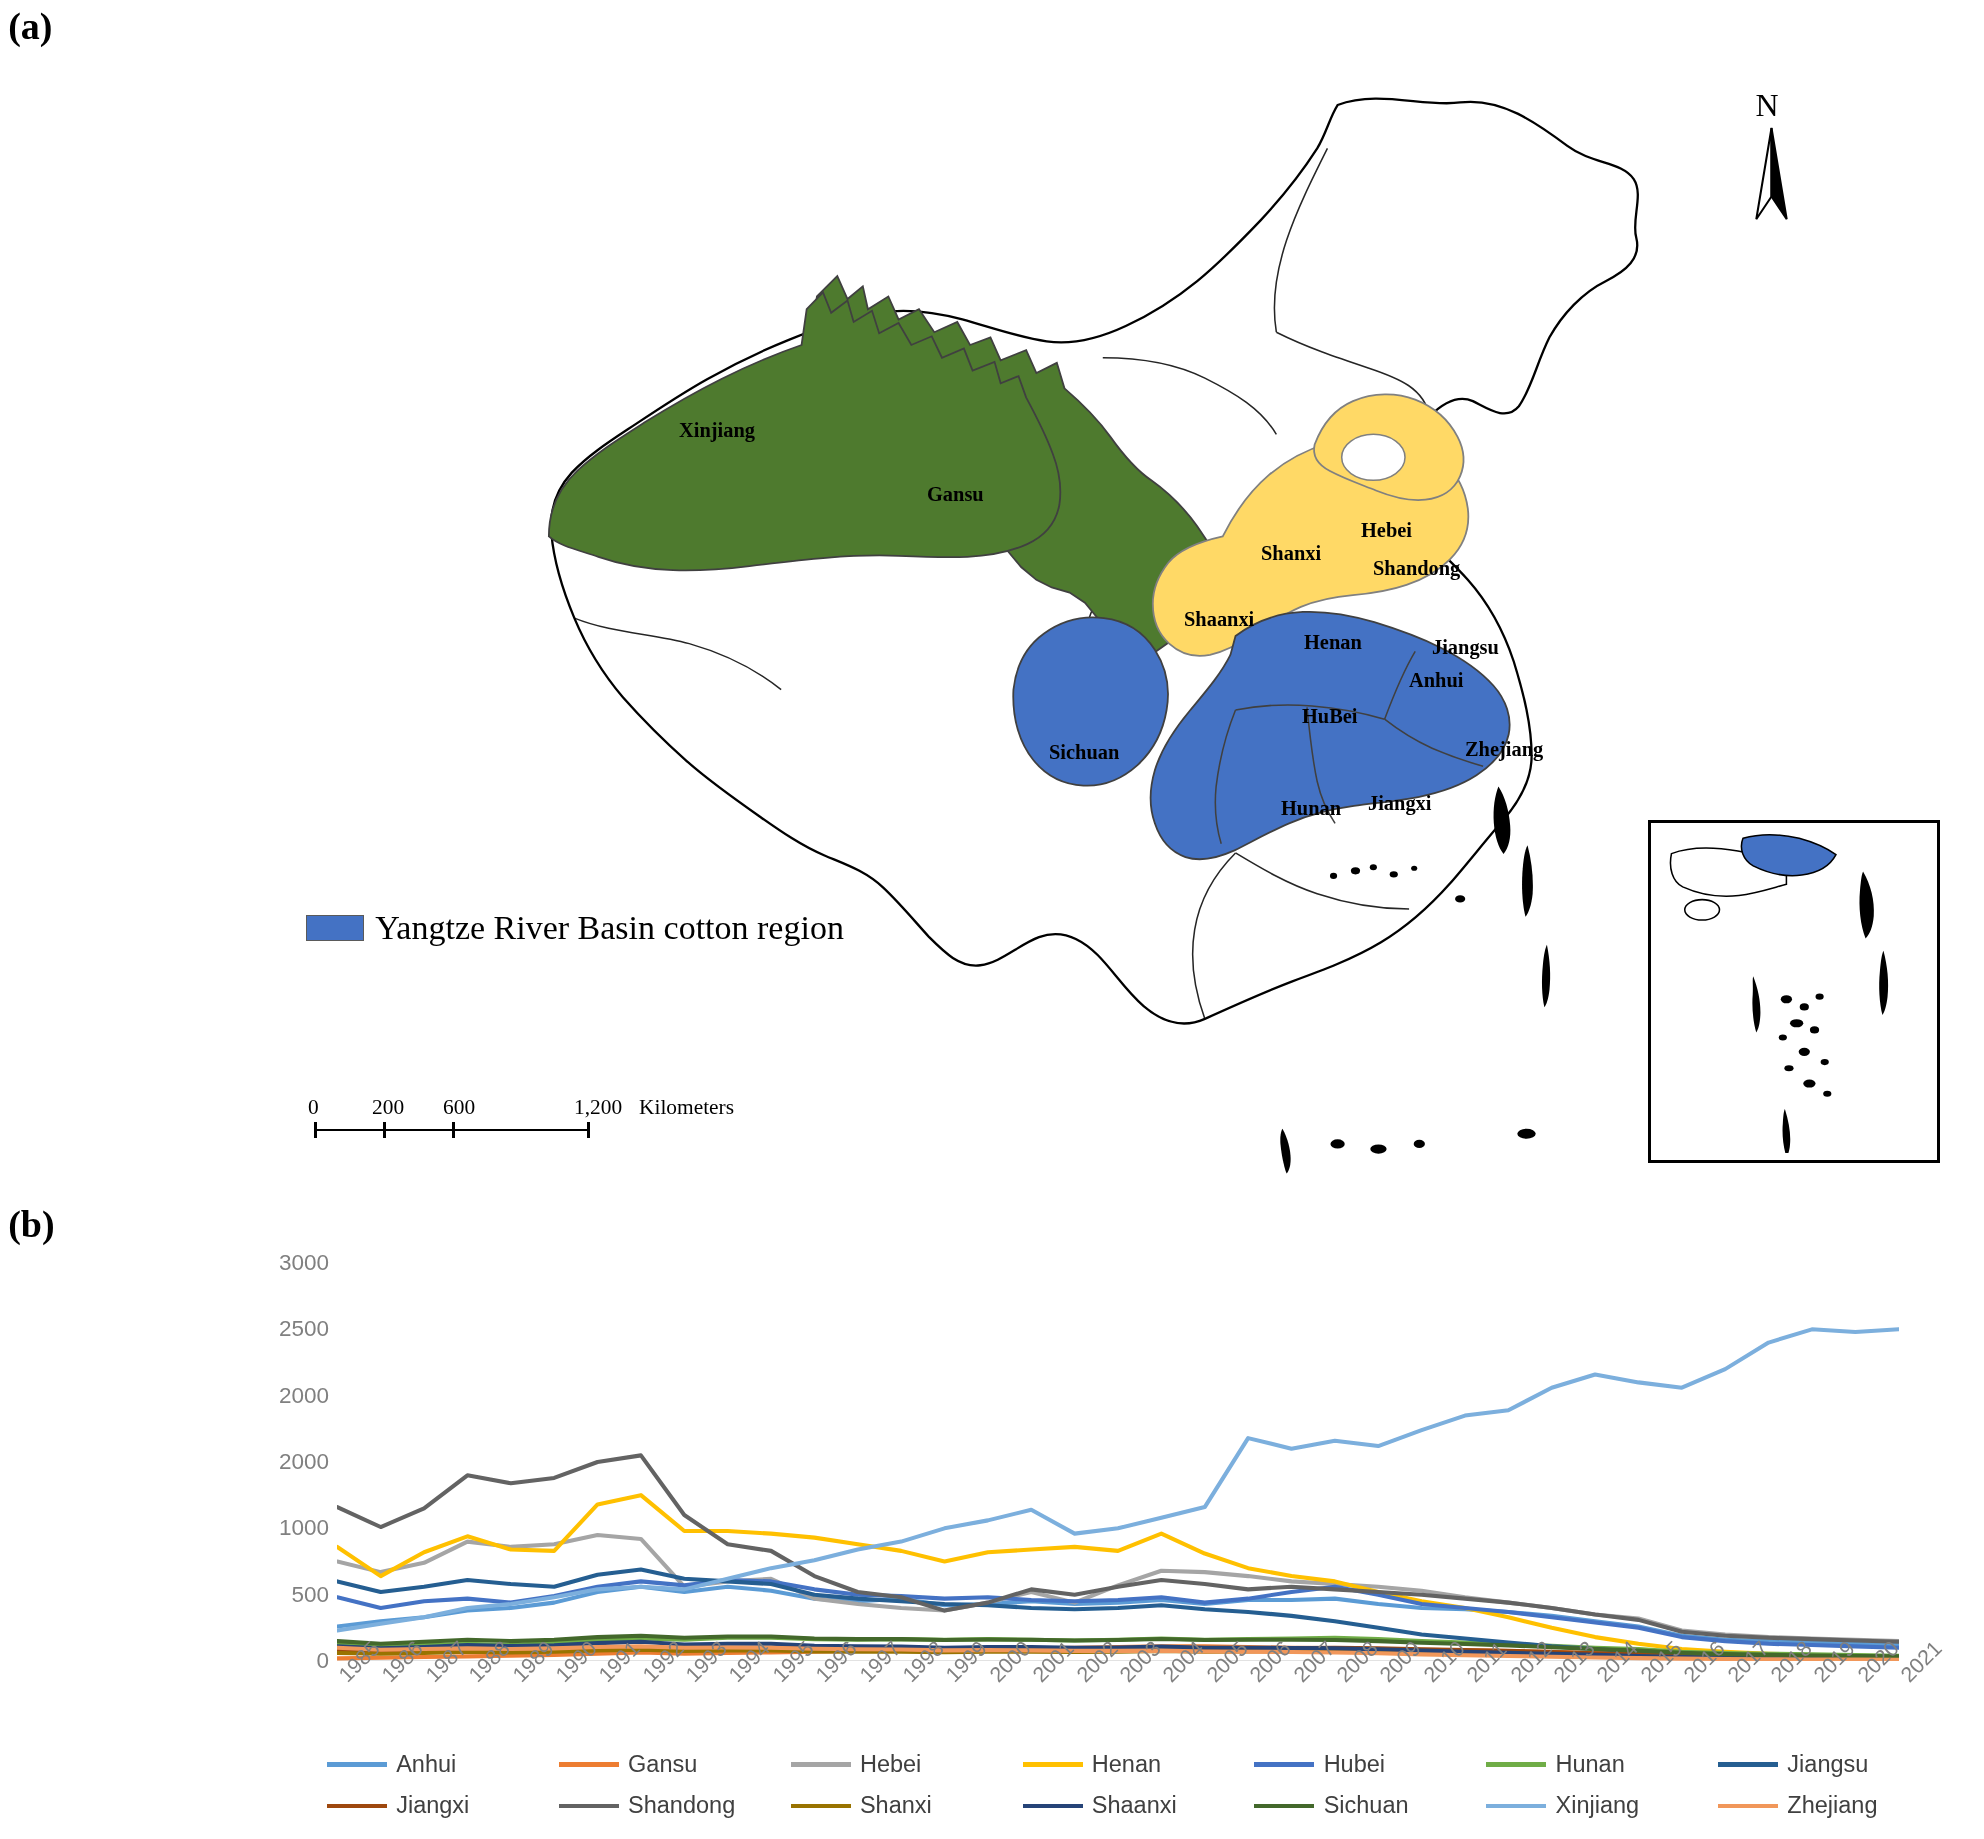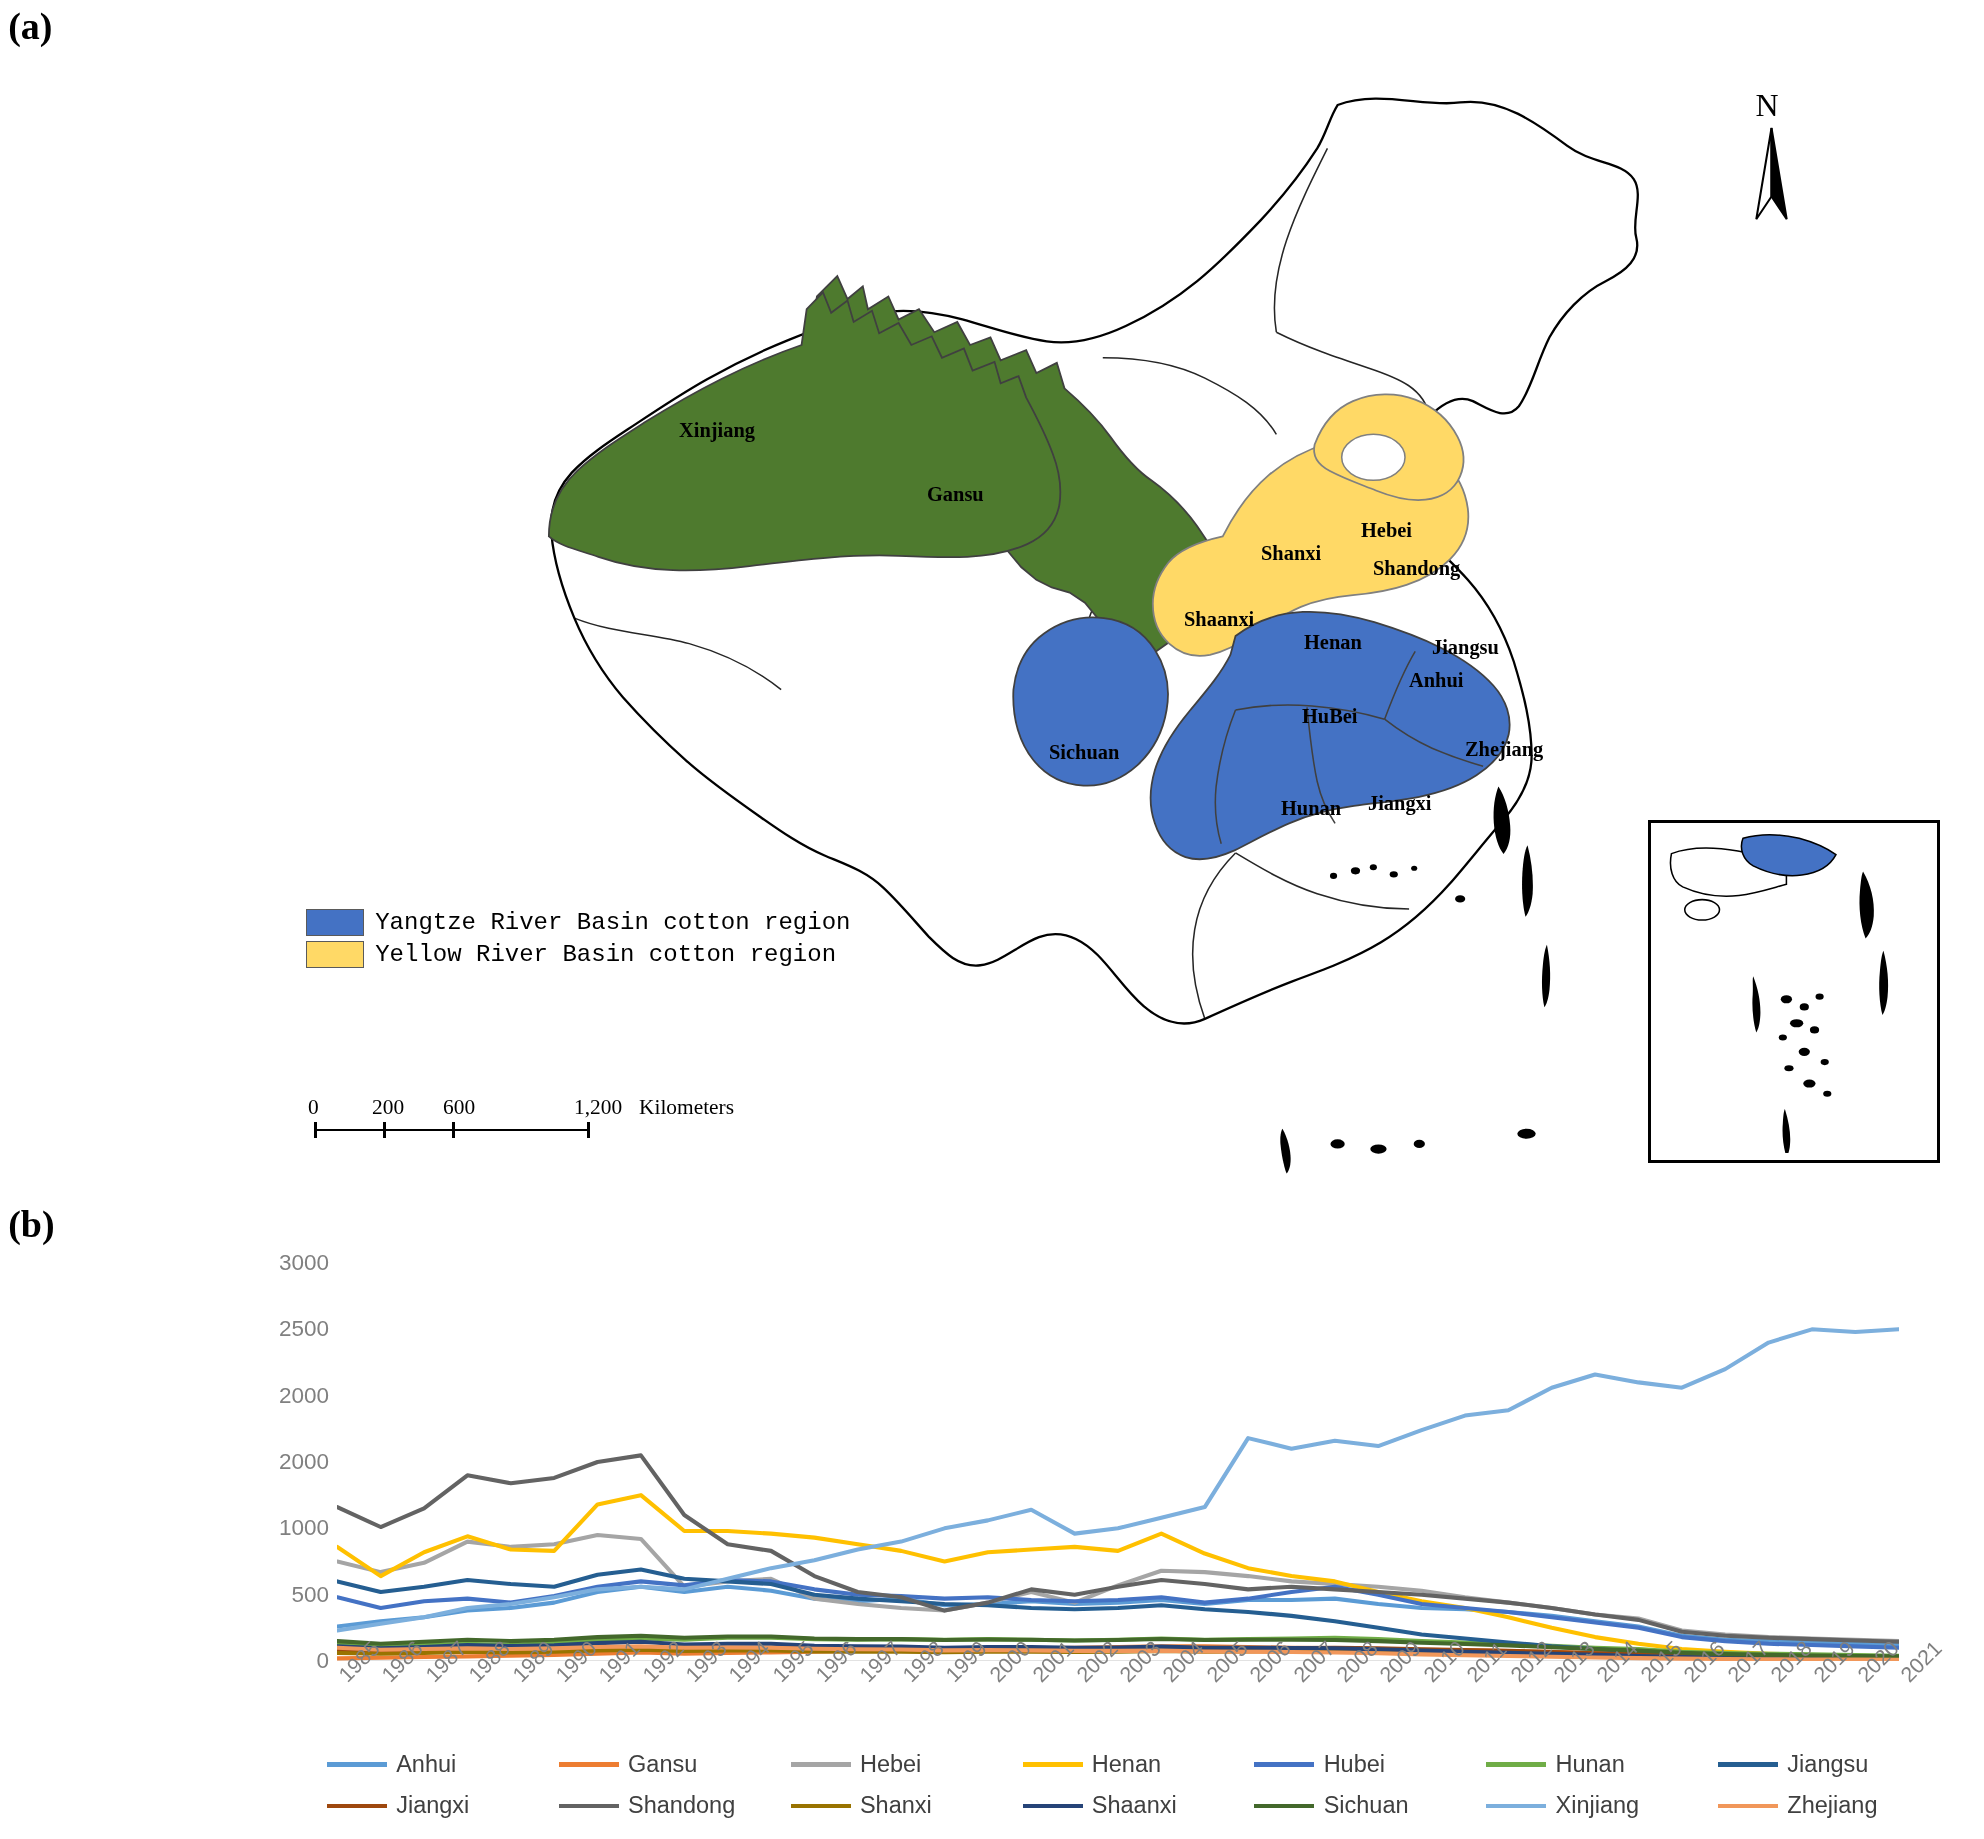--- a/index.html
+++ b/index.html
@@ -16,21 +16,21 @@
 
   
   #north-arrow{position:absolute;left:1736px;top:56px;width:71px;height:153px;}
   #north-arrow .n-letter{position:absolute;left:19.4px;top:0;font-size:32px;font-family:"Liberation Serif",serif;font-weight:400;}
 
   
   #legend{position:absolute;left:306px;top:878px;width:740px;}
   #legend .legend-title{font-family:"Liberation Serif",serif;font-weight:700;font-size:29px;margin-bottom:9.2px;}
   #legend .legend-row{display:flex;align-items:center;margin-bottom:5.1px;}
   #legend .swatch{width:56px;height:24.5px;border:1px solid #5a5a5a;margin-right:11.2px;}
-  #legend .legend-text{font-family:Liberation Mono, monospace;font-size:24px;}
+  #legend .legend-text{font-family:Liberation Serif, serif;font-size:34px;}
 
   
   #scalebar{position:absolute;left:306px;top:1064px;width:459px;}
   #scalebar .ticks{position:relative;height:23.5px;}
   #scalebar .ticks span{position:absolute;font-family:"Liberation Serif",serif;font-size:21.4px;top:0;}
   #scalebar .bar{position:relative;height:18.4px;margin-top:2px;}
   #scalebar .bar .hline{position:absolute;left:8.2px;top:8.2px;width:276px;height:2.6px;background:#000;}
   #scalebar .bar .vtick{position:absolute;top:1px;width:3.1px;height:16.3px;background:#000;}
 
   
@@ -222,24 +222,20 @@
     <div class="map-label" style="left:1465px;top:707px;">Zhejiang</div>
     <div class="map-label" style="left:1049px;top:710px;">Sichuan</div>
     <div class="map-label" style="left:1281px;top:766px;">Hunan</div>
     <div class="map-label" style="left:1368px;top:761px;">Jiangxi</div>
   </div>
 
   <div id="legend">
     <div class="legend-row">
       <div class="swatch" style="background:#4472C4;"></div>
       <div class="legend-text">Yangtze River Basin cotton region</div>
-    </div>
-    <div class="legend-row">
-      <div class="swatch" style="background:#FFD966;"></div>
-      <div class="legend-text">Yellow River Basin cotton region</div>
     </div>
   </div>
 
   <div id="scalebar">
     <div class="ticks">
       <span style="left:2px;">0</span>
       <span style="left:66px;">200</span>
       <span style="left:137px;">600</span>
       <span style="left:268px;">1,200</span>
       <span style="left:333px;">Kilometers</span>

